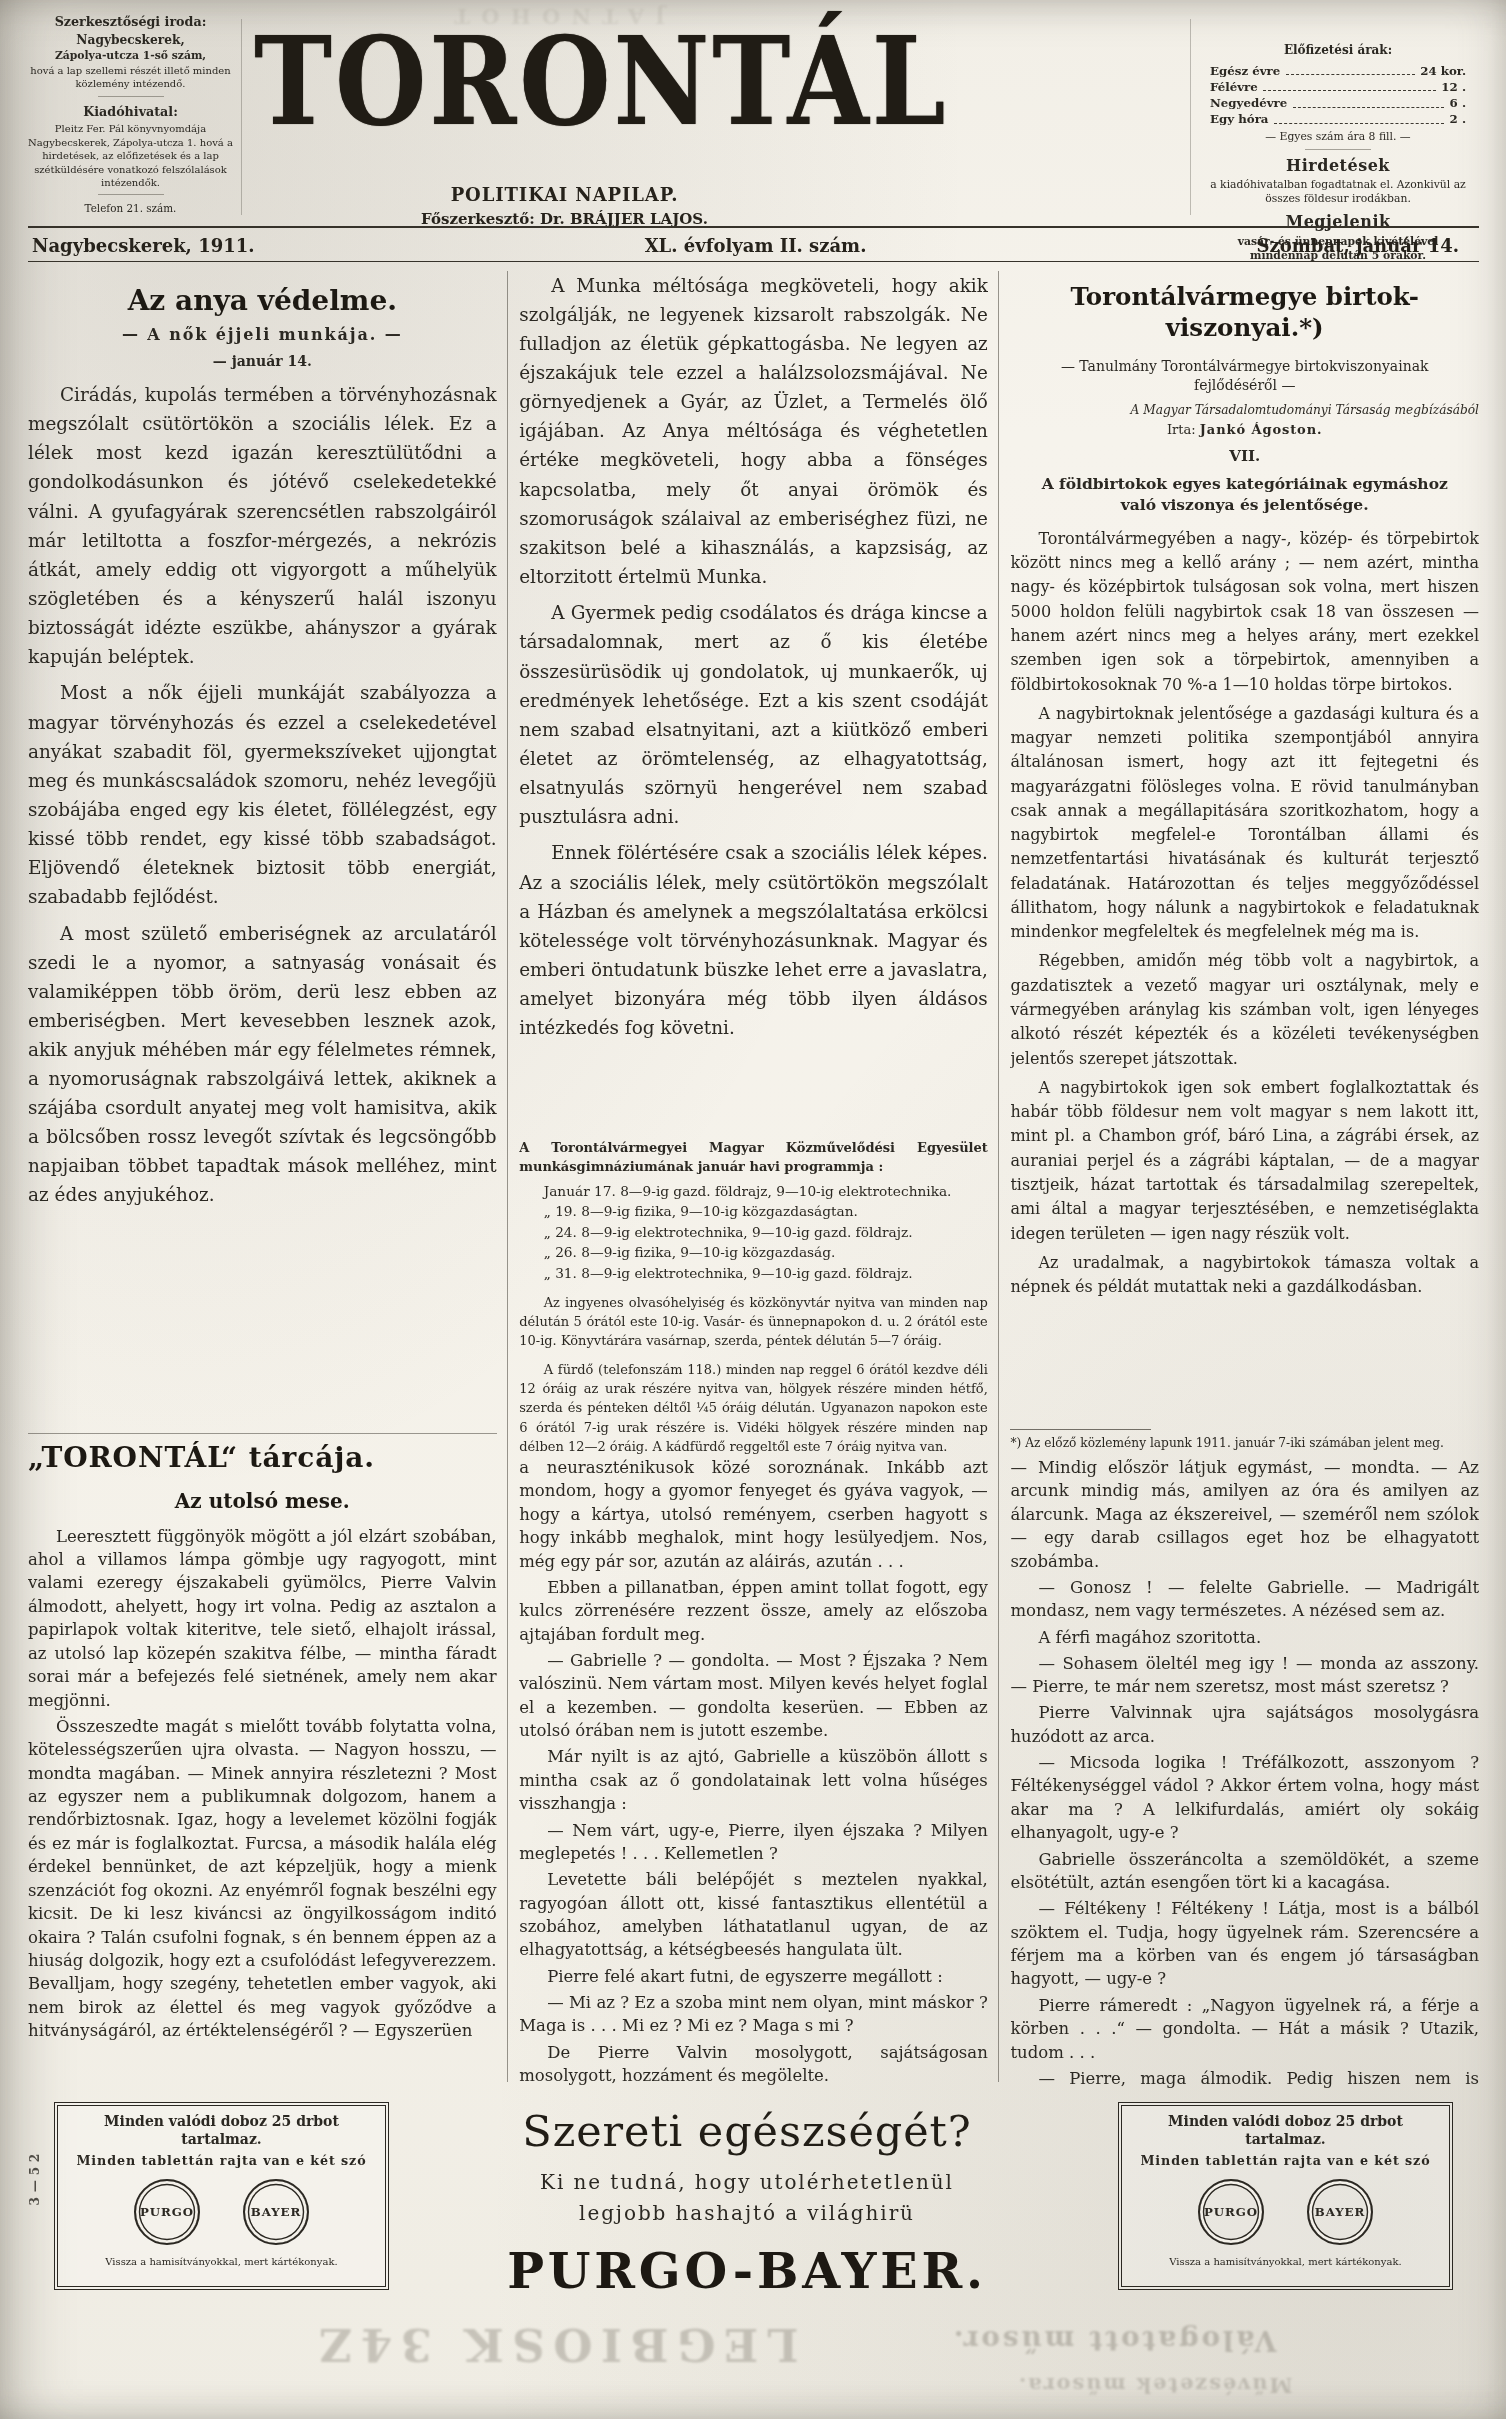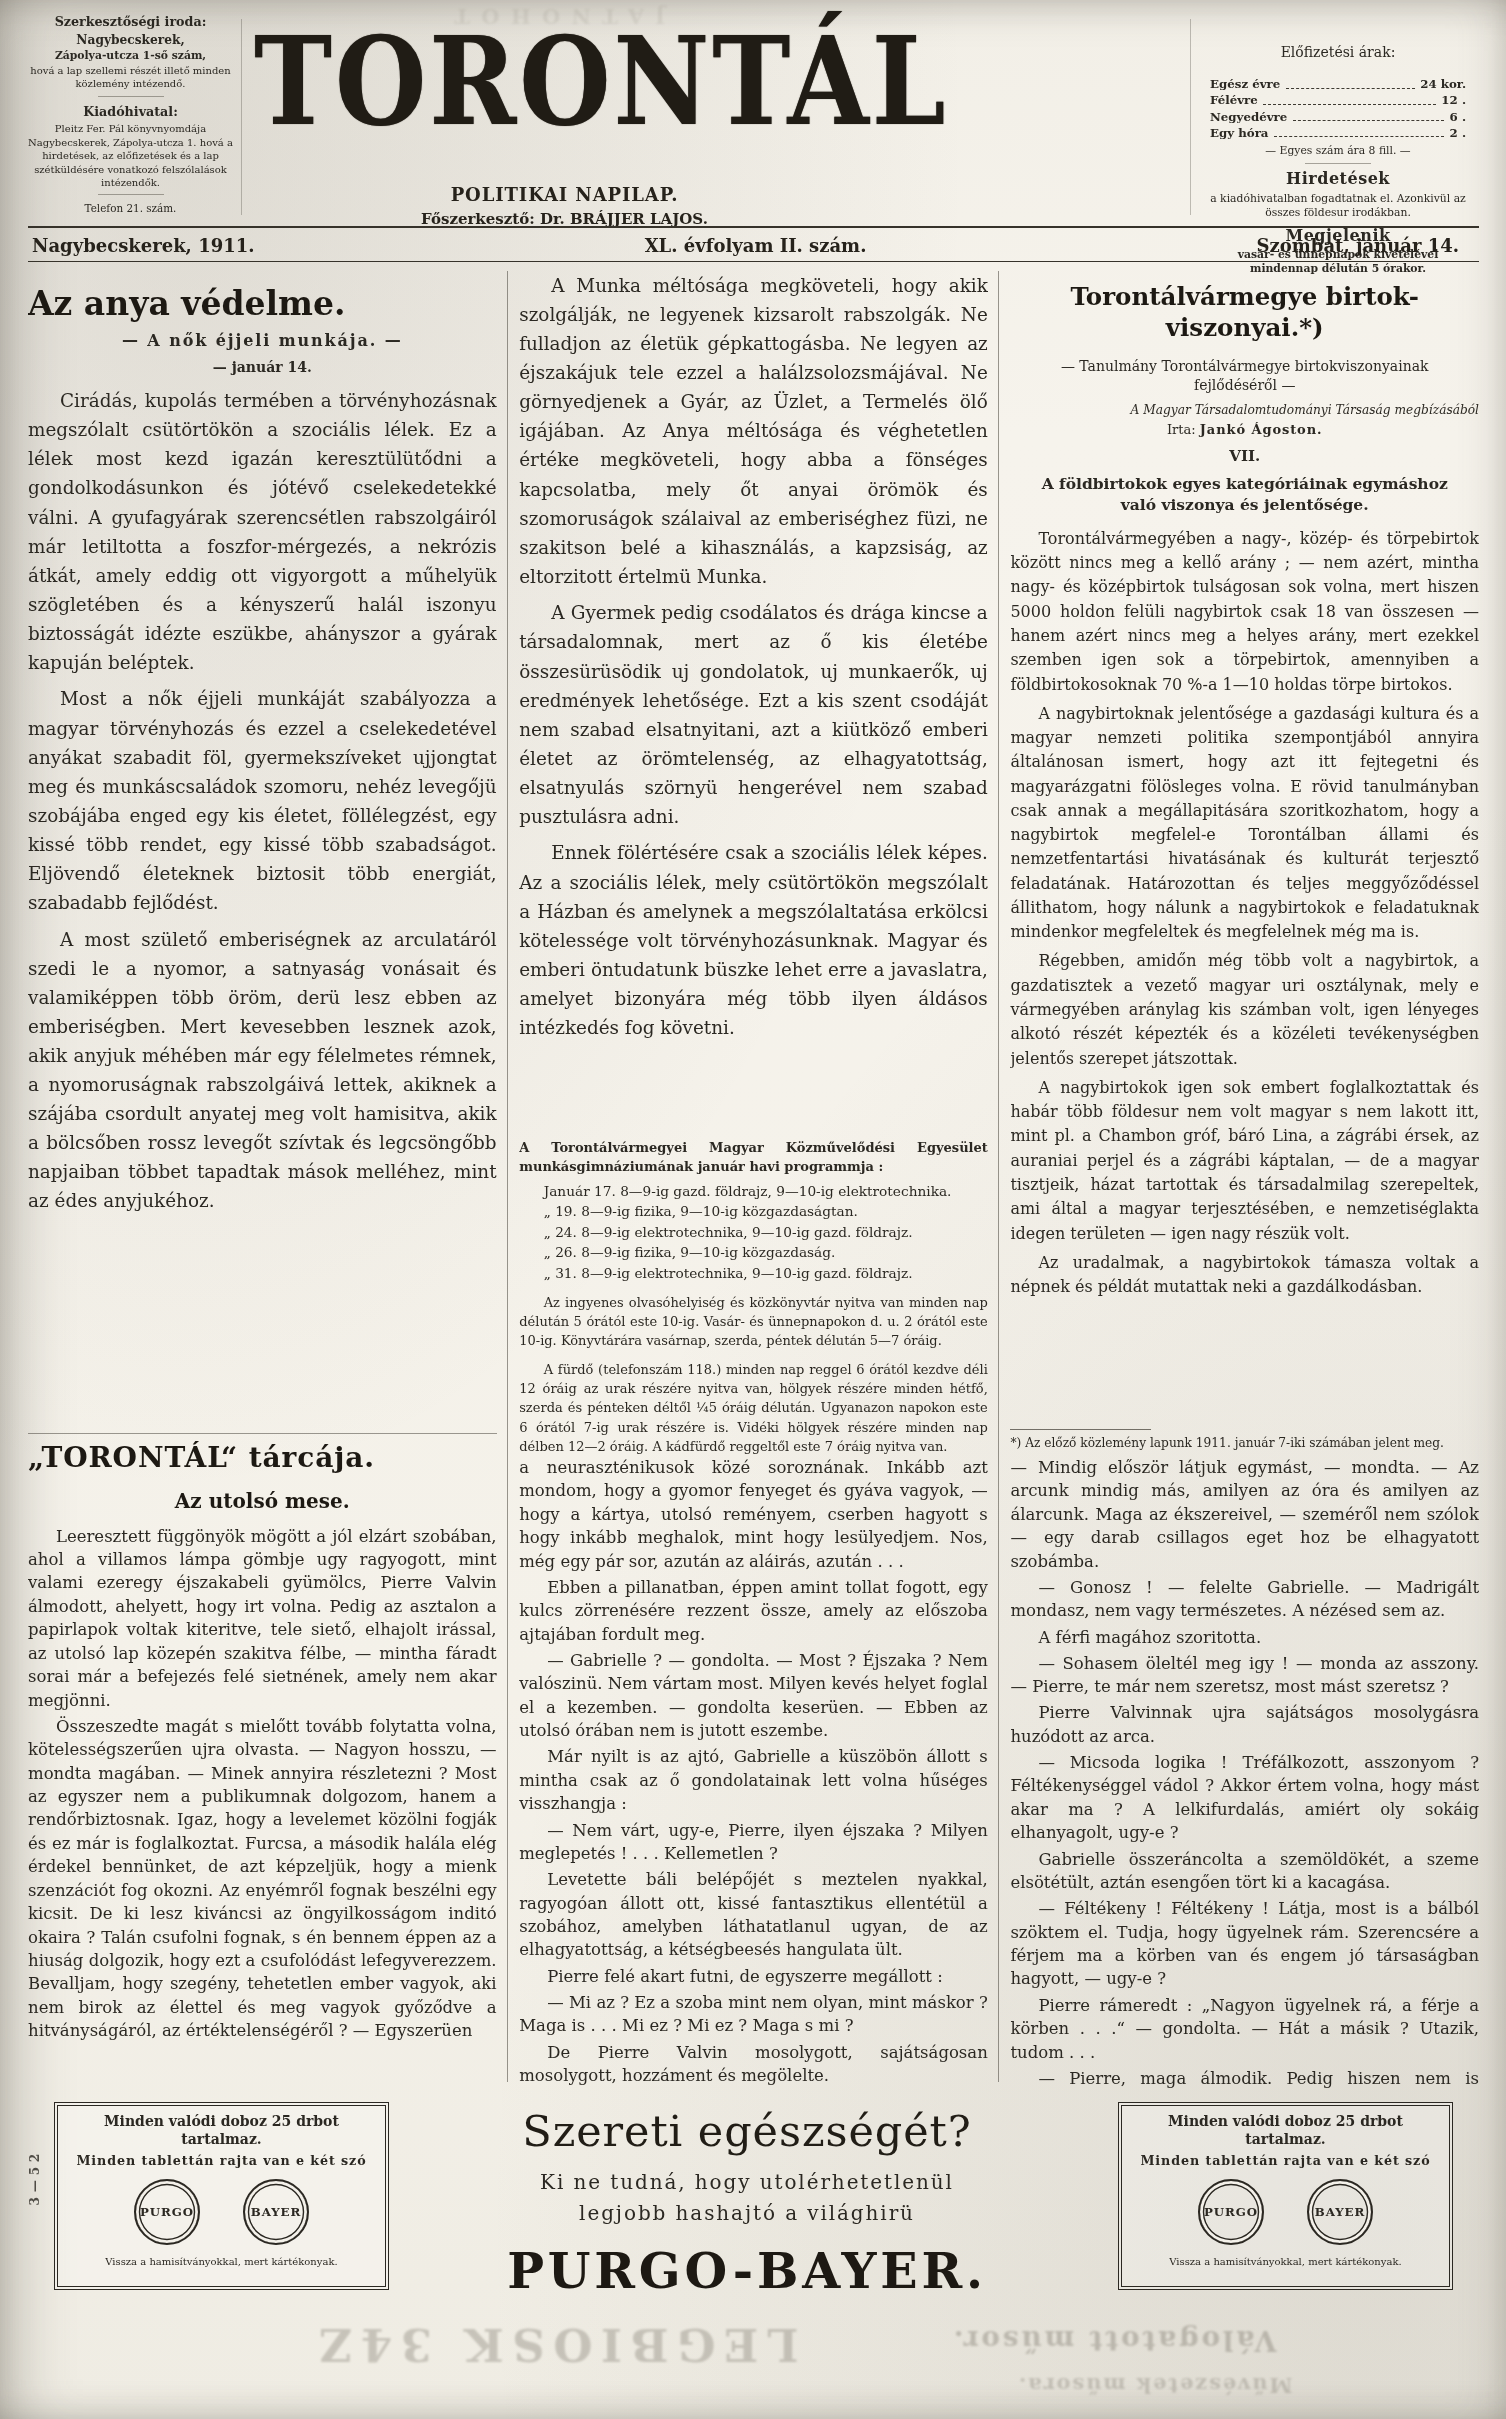--- a/index.html
+++ b/index.html
@@ -31,41 +31,41 @@
   .mini-divider{width:66px;border-top:0.9px solid #57534a;opacity:.5;margin:4.7px auto 2.8px;}
   .masthead{position:absolute;left:226px;top:21px;width:621px;text-align:center;}
   .masthead-title{
     font-weight:bold;font-size:105px;line-height:1;letter-spacing:2.8px;color:#201c15;
     transform:scaleY(1.16);transform-origin:top center;white-space:nowrap;
     text-shadow:0 0 0.9px rgba(32,28,21,.8);
   }
   .masthead-sub{margin-top:58px;font-weight:bold;font-size:18px;letter-spacing:0.9px;color:#26221b;}
   .masthead-editor{margin-top:4.7px;font-weight:bold;font-size:15px;color:#26221b;}
   .subs{position:absolute;right:0;top:43px;width:282px;font-size:11.8px;line-height:1.3;}
-  .subs-heading{font-weight:normal;font-size:14px;text-align:center;margin-bottom:16px;}
+  .subs-heading{font-weight:bold;font-size:12px;text-align:center;margin-bottom:5px;}
   .rate-row{display:flex;align-items:flex-end;font-weight:bold;font-size:11.8px;margin:0.9px 13px;}
   .rate-leader{flex:1;border-bottom:1.4px dashed #3e3a32;margin:0 5.6px 3.8px;}
   .subs-note{text-align:center;font-size:10.8px;margin-top:2.8px;}
   .subs-bighead{text-align:center;font-weight:bold;font-size:16px;margin-top:5.6px;letter-spacing:0.5px;}
   .subs-small{text-align:center;font-size:10.8px;margin-top:1.9px;padding:0 9.4px;}
   .subs-small.b{font-weight:bold;}
   
   .rule{position:absolute;left:28px;right:28px;height:1.9px;background:#36322a;}
   .rule-top{top:226px;} .rule-mid{top:261px;height:1.4px;}
   .dateline{position:absolute;top:232px;left:32px;right:48px;height:26px;display:flex;justify-content:space-between;align-items:center;font-weight:bold;font-size:18px;color:#26221b;}
   
   .columns{position:absolute;top:271px;left:28px;right:28px;height:1817px;display:flex;gap:22.6px;}
   .vrule{position:absolute;top:0;bottom:5.6px;width:0.9px;background:#49453c;opacity:.55;}
   .vrule1{left:479px;} .vrule2{left:970px;}
   .col{flex:1;min-width:0;}
   .upper{overflow:hidden;position:relative;display:flex;flex-direction:column;}
   .col1 .upper{height:1158px;} .col2 .upper{height:1185px;} .col3 .upper{height:1185px;}
   .lower{overflow:hidden;}
   .col1 .lower{height:659px;} .col2 .lower{height:633px;} .col3 .lower{height:633px;}
-  .a1-title{font-size:33px;font-weight:bold;text-align:left;margin:13px 0 7.5px;color:#1d1913;}
+  .a1-title{font-size:28px;font-weight:bold;text-align:center;margin:13px 0 7.5px;color:#1d1913;}
   .a1-sub{font-size:16px;font-weight:bold;text-align:center;letter-spacing:1.9px;margin:0;}
   .a1-date{font-size:14px;font-weight:bold;text-align:center;margin:9.4px 0 11.3px;}
   .body-p{margin:0 0 3.8px;text-align:justify;text-indent:32px;}
   .body-p.lg{font-size:18.4px;line-height:1.58;margin-bottom:7.5px;}
   .program{margin-top:auto;}
   .program-intro{font-size:13px;font-weight:bold;line-height:1.45;margin:9.4px 0 3.8px;text-align:justify;}
   .program-item{font-size:13.7px;line-height:1.5;margin:0;padding-left:24.5px;}
   .notice{font-size:13px;line-height:1.48;text-align:justify;text-indent:24.5px;margin:9.4px 0 0;}
   .a2-title{font-size:24.5px;font-weight:bold;text-align:center;line-height:1.25;margin:11.3px 0 3.8px;color:#1d1913;}
   .a2-sub{font-size:14px;text-align:center;line-height:1.35;margin:9.4px 13px 0;}

